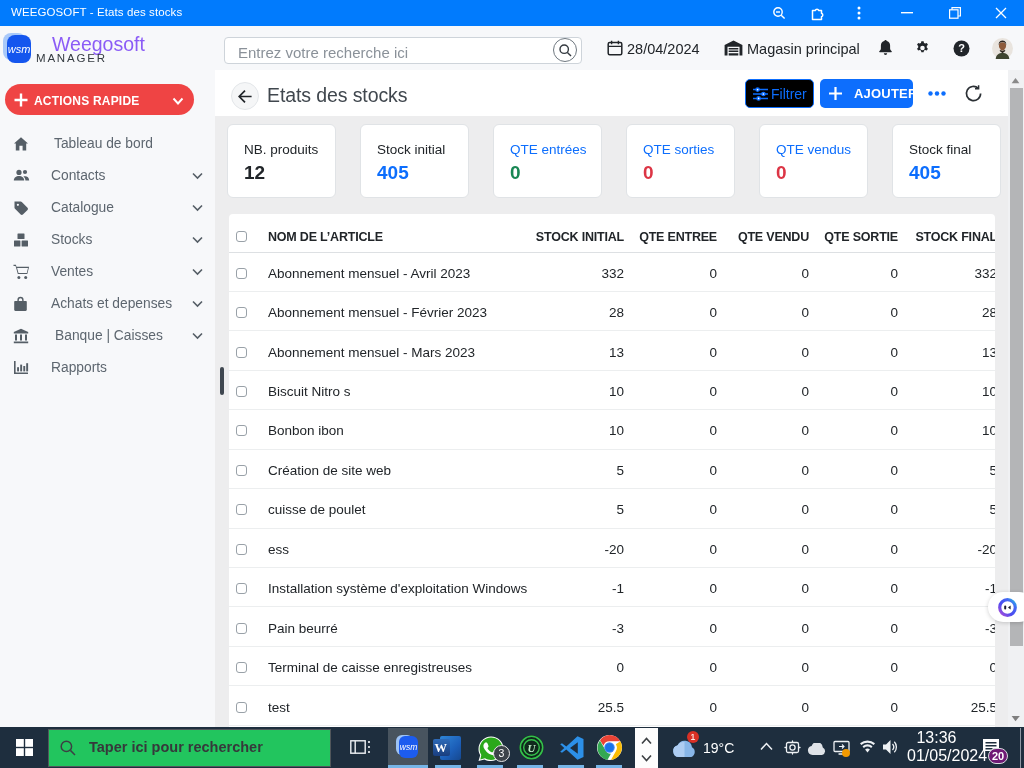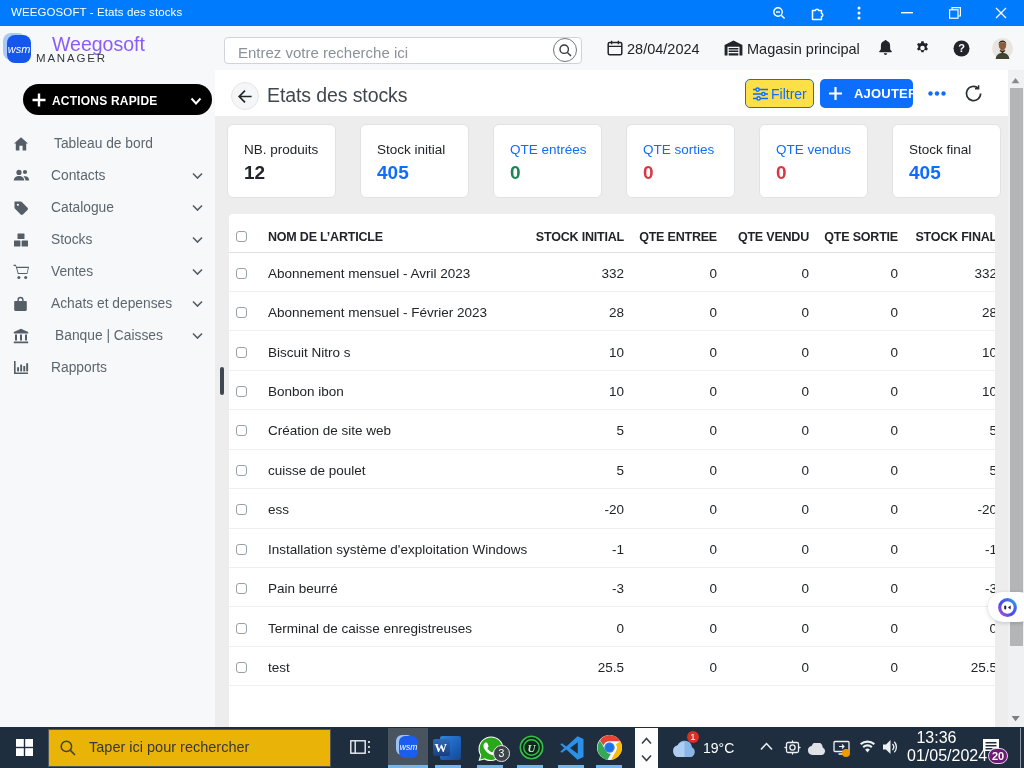--- a/index.html
+++ b/index.html
@@ -18,32 +18,32 @@
 #brand1 { left:36px; top:32.5px; font-size:19.5px; color:#8b5cf6;margin-left:16px; }
 #brand2 { left:36px; top:51.5px; font-size:11.5px; color:#343a40; letter-spacing:1.8px; }
 #searchbox { left:224px; top:37px; width:358px; height:27px; background:#fff; border:1px solid #ced4da; border-radius:4px;text-align:center; }
 #searchbox .ph { position:absolute; left:13px; top:5.5px; font-size:15px; color:#8a9199; }
 #searchcircle { left:553px; top:38px; width:24px; height:24px; border:1px solid #6f7880; border-radius:50%; background:#fff; }
 #hd-date { left:627px; top:40.5px; font-size:14.5px; color:#212529; }
 #hd-mag { left:747px; top:40.5px; font-size:14.5px; color:#212529; }
 
 
 #sidebar { left:0; top:70px; width:215px; height:658px; background:#f7f8fa; }
-#qa-btn { left:23px; top:84px; width:189px; height:31px; border-radius:16px; background:#000000; color:#fff; }
+#qa-btn { left:5px; top:84px; width:189px; height:31px; border-radius:16px; background:#ef4444; color:#fff; }
 #qa-btn .t { position:absolute; left:29px; top:9.5px; font-size:12px; font-weight:bold; letter-spacing:.2px; }
 .nav-it { position:absolute; left:0; width:215px; height:32px; }
 .nav-it .txt { position:absolute; left:51px; top:8px; font-size:13.8px; color:#5d666f; }
 .nav-it svg.mi { position:absolute; left:13px; top:8px; }
 .nav-it svg.ch { position:absolute; left:192px; top:12px; }
 
 
 #headbar { left:215px; top:70px; width:793px; height:46px; background:#fff; }
 #backcirc { left:231px; top:82px; width:28px; height:28px; border-radius:50%; background:#f5f6f7; border:1px solid #e3e6e9; }
 #pagetitle { left:267px; top:84px; font-size:19.5px; color:#40474e; letter-spacing:-.1px; }
-#btn-filtrer { left:745px; top:79px; width:69px; height:29px; border:1px solid #0d6efd; border-radius:5px; background:#fde047; color:#0d6efd; }
+#btn-filtrer { left:745px; top:79px; width:69px; height:29px; border:1px solid #0d6efd; border-radius:5px; background:#000000; color:#0d6efd; }
 #btn-filtrer .t { position:absolute; left:25px; top:6px; font-size:14px; }
 #btn-ajouter { left:820px; top:79px; width:93px; height:29px; border-radius:5px; background:#0d6efd; color:#fff; }
 #btn-ajouter .t { position:absolute; left:26px; top:7px; font-size:13px; font-weight:bold; letter-spacing:.2px;margin-left:8px; }
 #dots3 { left:928px; top:91px; } #dots3 svg { display:block; }
 
 
 .card { position:absolute; top:124px; width:109px; height:74px; background:#ffffff; border:1px solid #e0e3e6; border-radius:6px; }
 .card .lb { position:absolute; left:16px; top:16.5px; font-size:13.5px; color:#212529; }
 .card .vl { position:absolute; left:16px; top:37px; font-size:19px; font-weight:bold; color:#212529; }
 .blue { color:#0d6efd !important; }
@@ -63,21 +63,21 @@
 
 #sb-track { left:1008px; top:70px; width:16px; height:658px; background:#f0f1f3; }
 #sb-thumb { left:1009.5px; top:88px; width:13px; height:558px; background:#b4b5b7; }
 #side-thumb { left:220px; top:367px; width:4px; height:28px; background:#3f4750; border-radius:2px; }
 
 
 #fwidget { left:988px; top:592px; width:46px; height:30px; background:#fff; border-radius:15px; box-shadow:0 1px 4px rgba(0,0,0,.18); }
 
 
 #taskbar { left:0; top:727px; width:1024px; height:41px; background:#1e2e3e; }
-#tsearch { left:48px; top:729px; width:283px; height:38px; background:#eab308; border:1px solid #51565b; }
+#tsearch { left:48px; top:729px; width:283px; height:38px; background:#22c55e; border:1px solid #51565b;font-weight:bold; }
 #tsearch .t { position:absolute; left:40px; top:9px; font-size:14.5px; color:#36383b; }
 .underline { position:absolute; top:765px; height:3px; background:#76b5e7; }
 #wsmcell { left:388px; top:728px; width:40px; height:40px; background:#48545f; }
 #traytext { left:907px; top:729px; width:59px; text-align:center; color:#fff; font-size:16px; line-height:18px; }
 #chevbox { left:635px; top:728px; width:23px; height:40px; background:#fdfdfd; }
 </style>
 </head>
 <body>
 <div id="stage">
 
@@ -343,20 +343,31 @@
         <td>28</td>
             <td>0</td>
             <td>0</td>
             <td>0</td>
             <td style="padding-right:3px"><span class="sfv">28</span></td>
       </tr>
       <tr>
         <td class="cbcell">
               <span class="cb"></span>
             </td>
+        <td class="name" style="padding-left:0">Abonnement mensuel - Mars 2023</td>
+        <td>13</td>
+            <td>0</td>
+            <td>0</td>
+            <td>0</td>
+            <td style="padding-right:3px"><span class="sfv">13</span></td>
+      </tr>
+      <tr>
+        <td class="cbcell">
+              <span class="cb"></span>
+            </td>
         <td class="name" style="padding-left:0">Biscuit Nitro s</td>
         <td>10</td>
             <td>0</td>
             <td>0</td>
             <td>0</td>
             <td style="padding-right:3px"><span class="sfv">10</span></td>
       </tr>
       <tr>
         <td class="cbcell">
               <span class="cb"></span>

